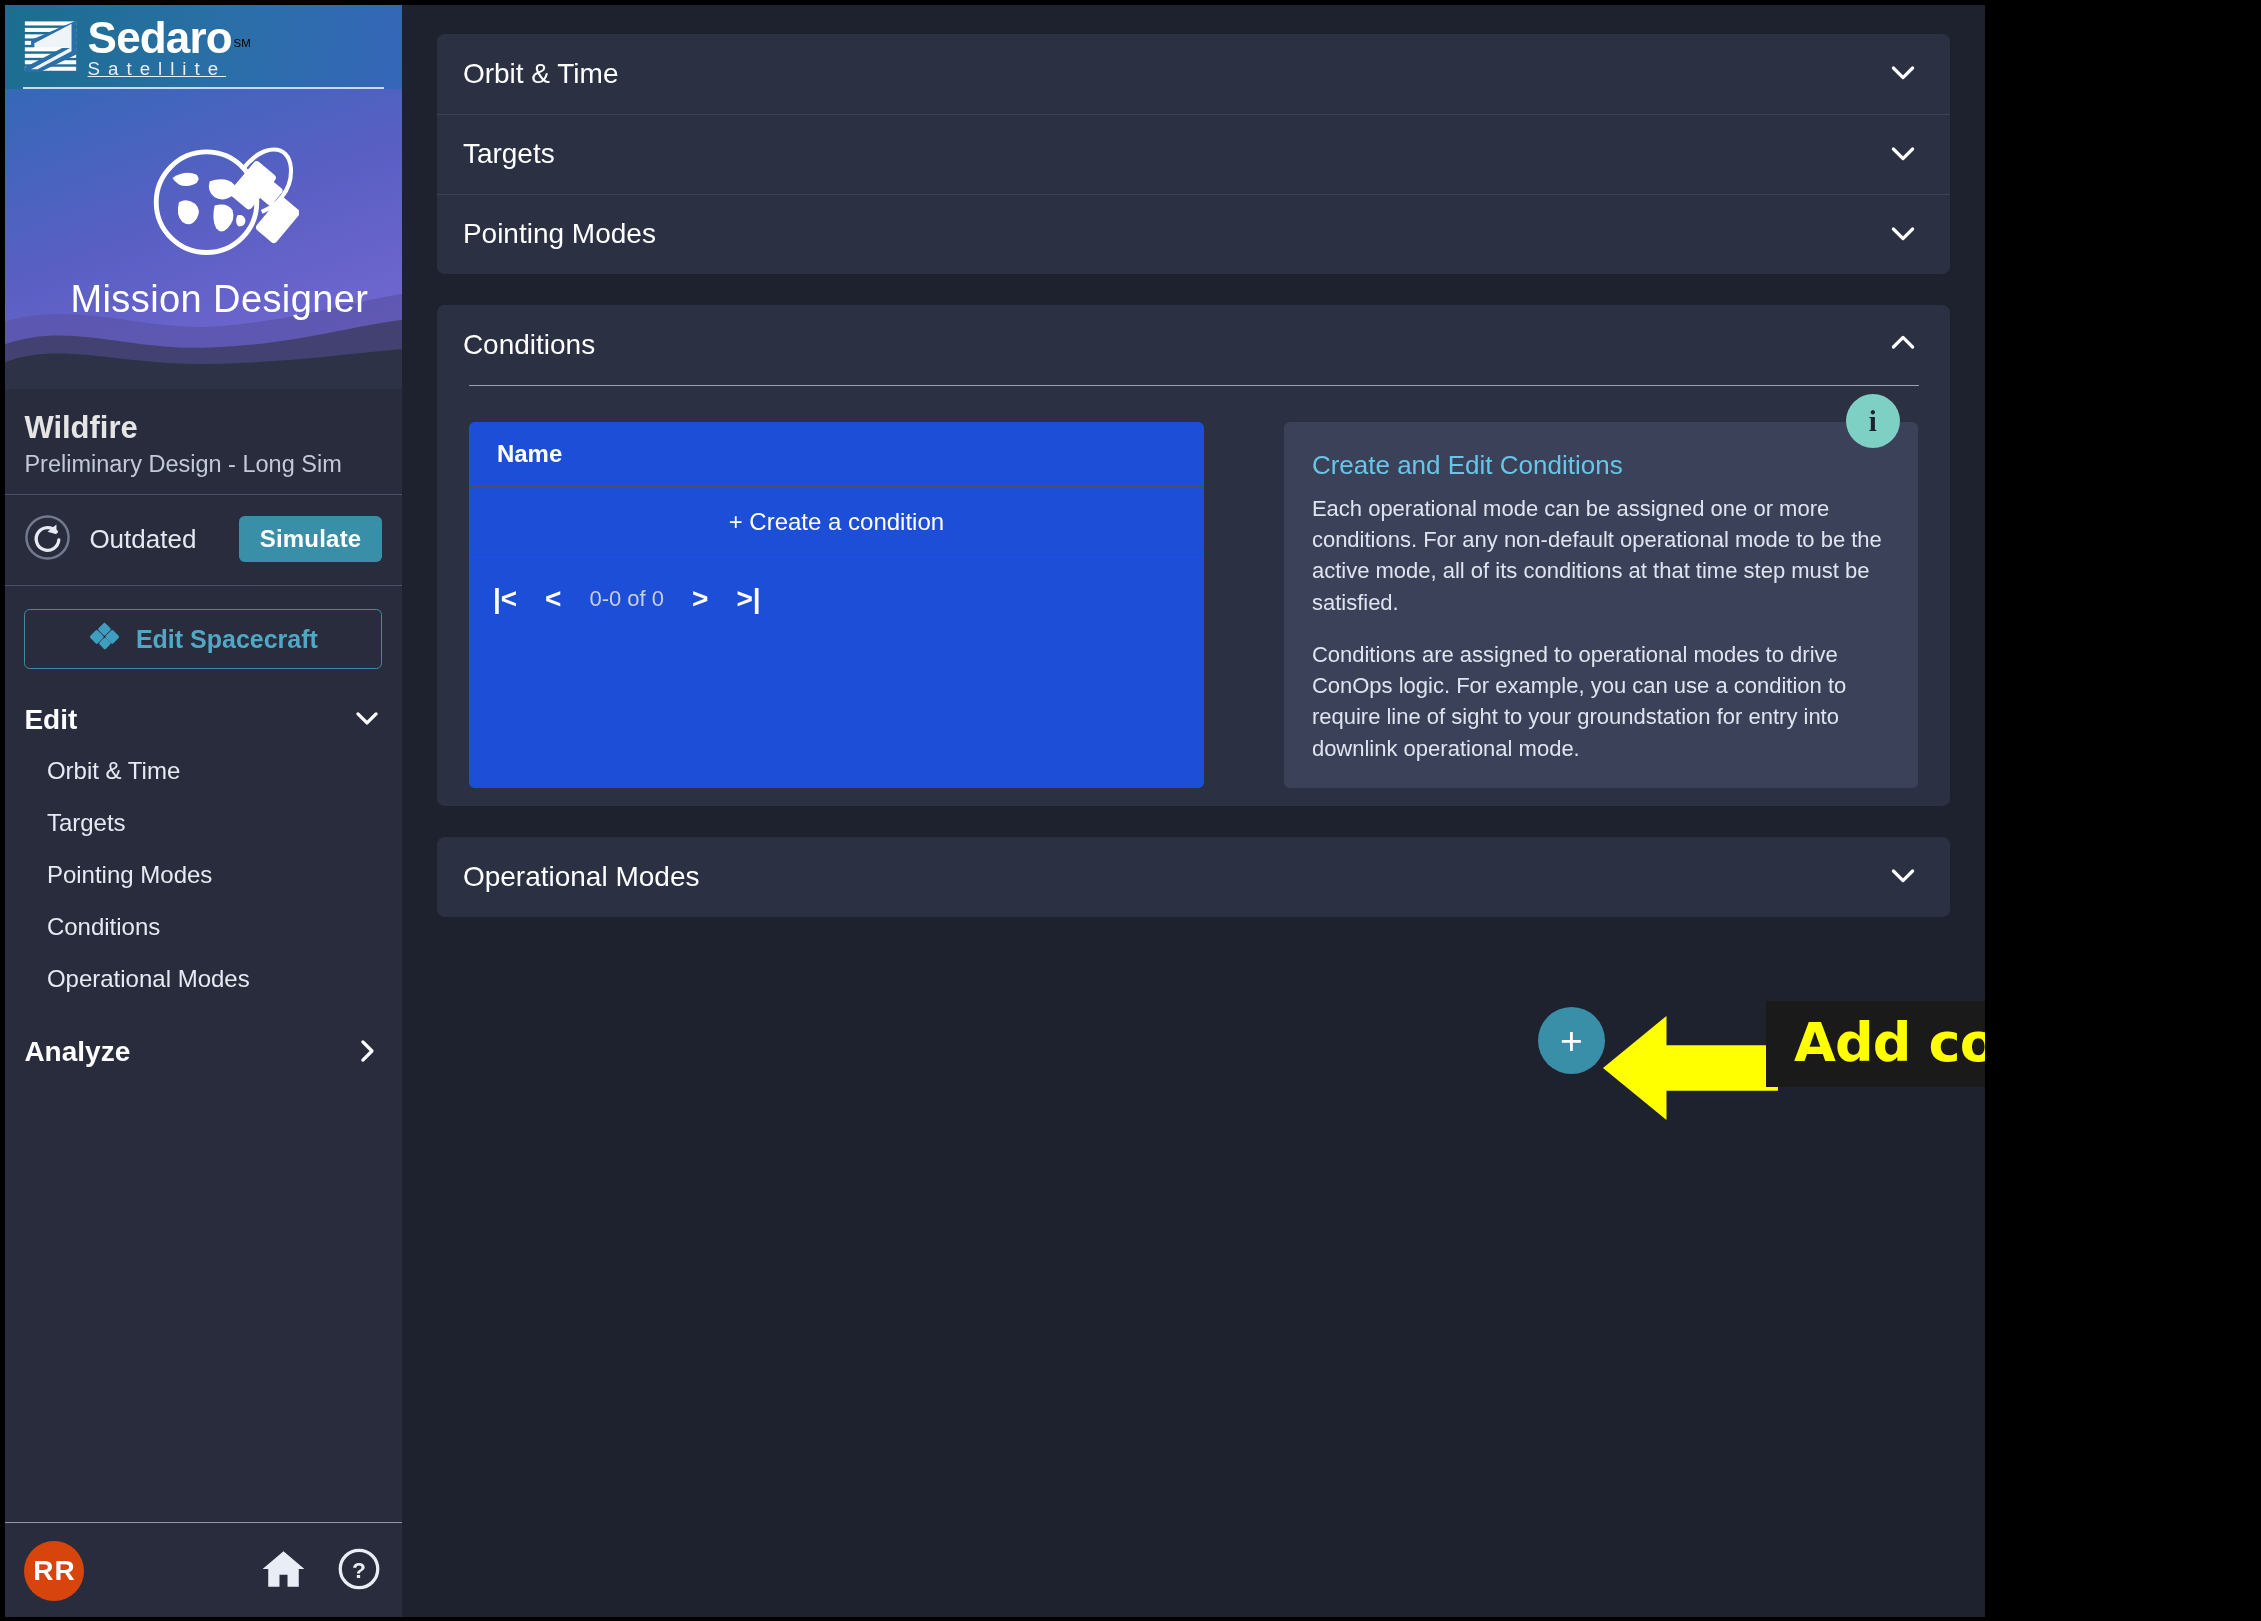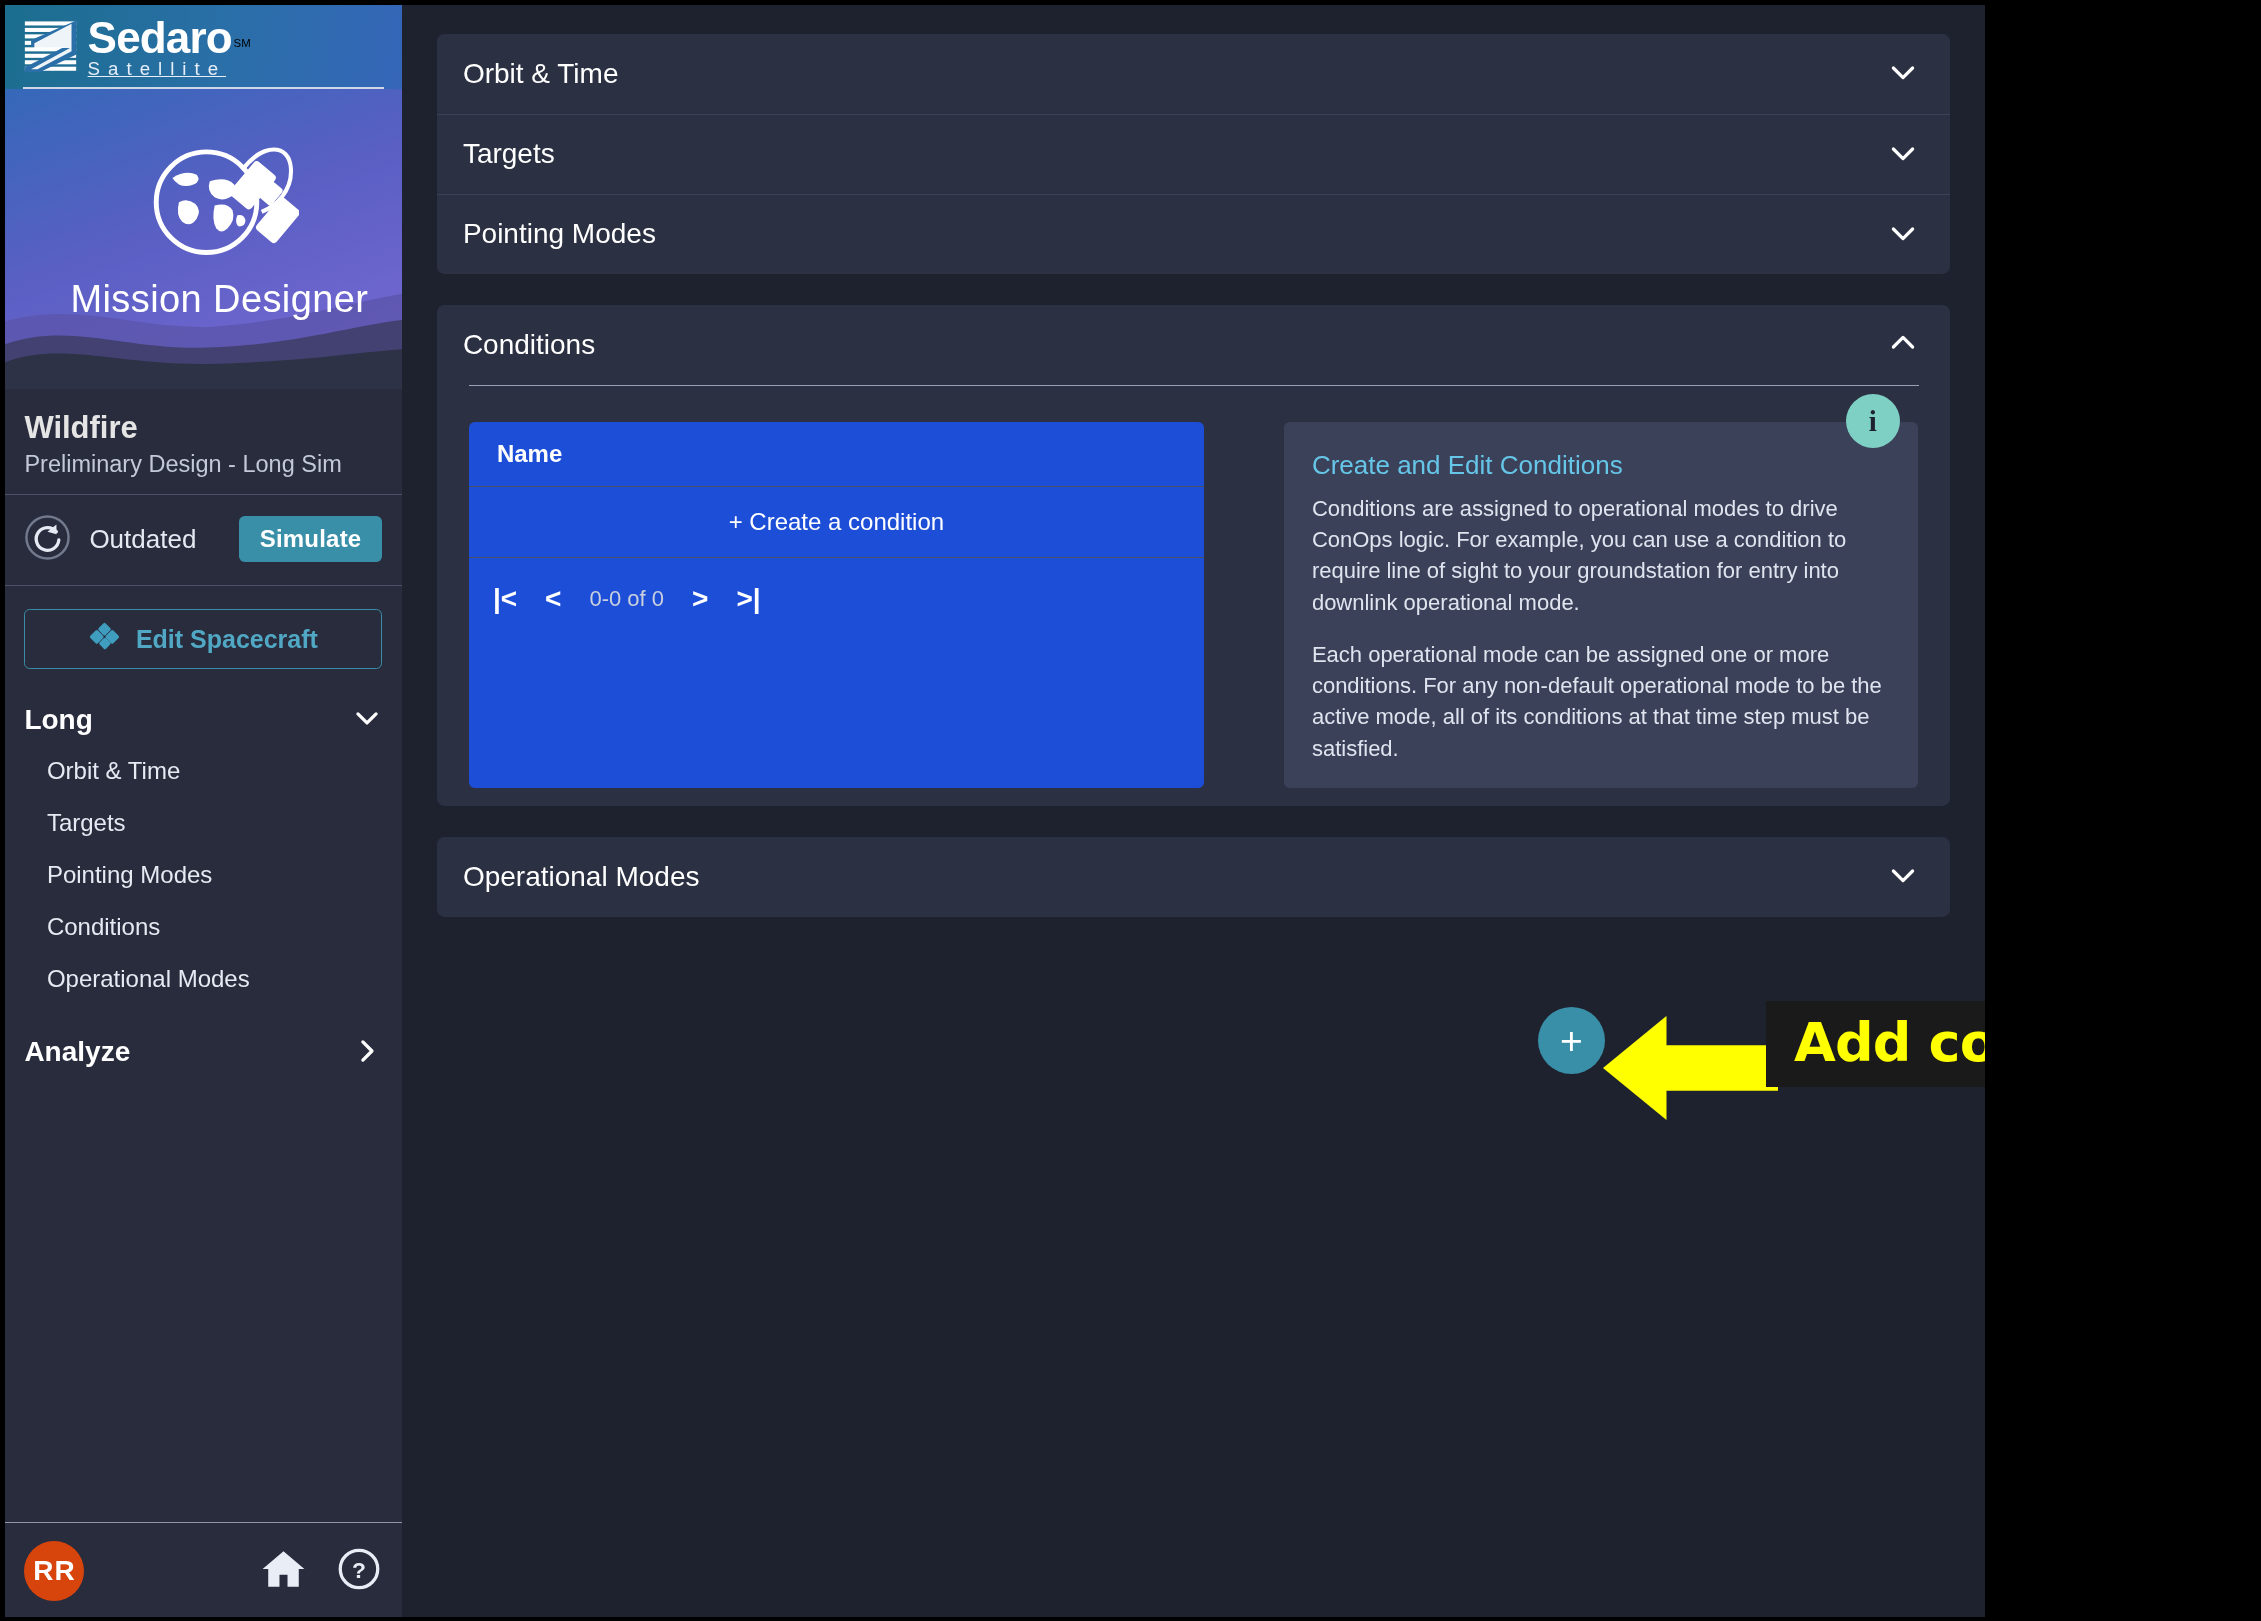--- a/index.html
+++ b/index.html
@@ -399,21 +399,21 @@
               <rect x="14" y="22" width="11" height="11" rx="2" transform="rotate(45 19.5 27.5)"></rect>
             </g>
           </svg>
         </span>
         <span>Edit Spacecraft</span>
       </button>
     </div>
 
     <nav class="nav">
       <div class="nav-group">
-        <span class="nav-group-label">Long</span>
+        <span class="nav-group-label">Edit</span>
         <span class="acc-chevron">
           <svg width="28" height="28" viewBox="0 0 34 34">
               <path d="M6,12 L17,23 L28,12" fill="none" stroke="#ffffff" stroke-width="4" stroke-linecap="round" stroke-linejoin="round"></path>
             </svg>
         </span>
       </div>
       <div class="nav-item">Orbit &amp; Time</div>
       <div class="nav-item">Targets</div>
       <div class="nav-item">Pointing Modes</div>
       <div class="nav-item">Conditions</div>
@@ -498,22 +498,22 @@
             <span class="pg-btn">&lt;</span>
             <span class="pg-count">0-0 of 0</span>
             <span class="pg-btn">&gt;</span>
             <span class="pg-btn">&gt;|</span>
           </div>
         </div>
 
         <div class="info-box">
           <div class="info-badge">i</div>
           <div class="info-title">Create and Edit Conditions</div>
+          <p class="info-p">Each operational mode can be assigned one or more conditions. For any non-default operational mode to be the active mode, all of its conditions at that time step must be satisfied.</p>
           <p class="info-p">Conditions are assigned to operational modes to drive ConOps logic. For example, you can use a condition to require line of sight to your groundstation for entry into downlink operational mode.</p>
-          <p class="info-p">Each operational mode can be assigned one or more conditions. For any non-default operational mode to be the active mode, all of its conditions at that time step must be satisfied.</p>
         </div>
 
         <button class="fab">+</button>
 
         <span class="anno-arrow">
           <svg width="175" height="114" viewBox="0 0 215 140">
             <polygon points="0,70 78,6 78,42 215,42 215,98 78,98 78,134" fill="#ffff00"></polygon>
           </svg>
         </span>
         <div class="anno-label">Add conditions</div>

